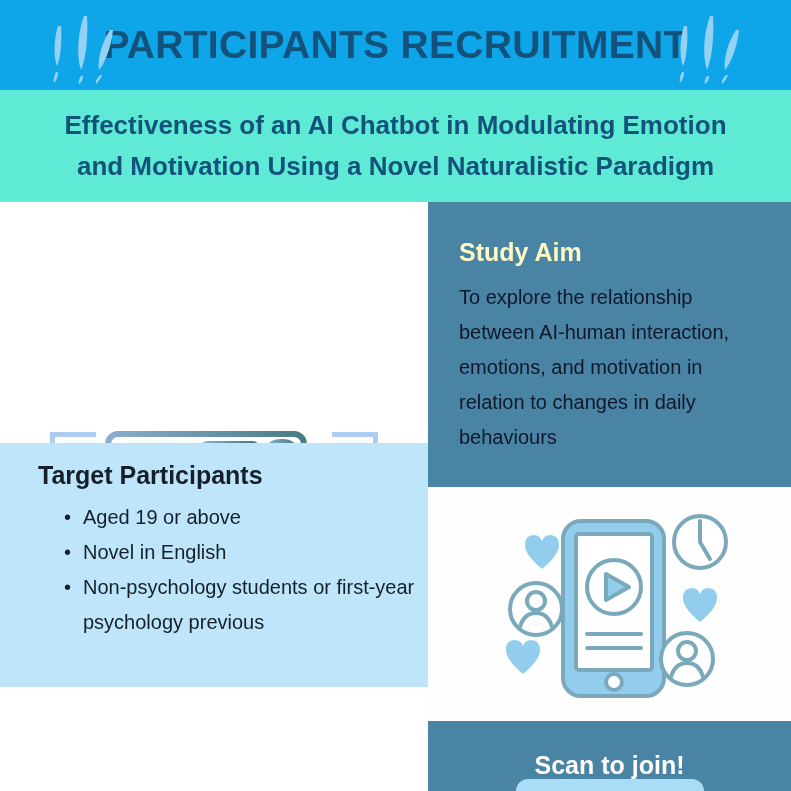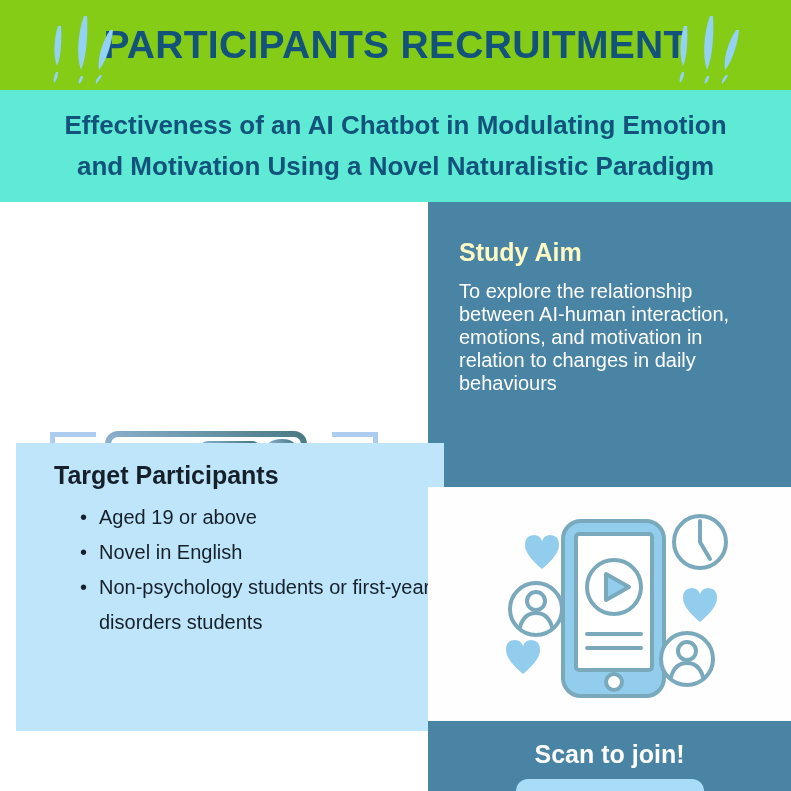--- a/index.html
+++ b/index.html
@@ -12,21 +12,21 @@
   .poster {
     position: relative;
     width: 791px; height: 791px;
     background: #ffffff;
   }
 
   
   .header {
     position: absolute; left: 0; top: 0;
     width: 791px; height: 90px;
-    background: #84cc16;
+    background: #0ea5e9;
     display: flex; align-items: center; justify-content: center;
   }
   .header-title {
     font-size: 39px;
     font-weight: bold;
     letter-spacing: 0.3px;
     color: #12527b;
     font-family: "Liberation Sans", sans-serif;
     text-align: center;
     white-space: nowrap;
@@ -75,30 +75,29 @@
     position: absolute; left: 428px; top: 202px;
     width: 363px; height: 285px;
     background: #4a84a5;
     padding: 36px 26px 0 31px;
   }
   .aim-heading {
     font-size: 25px; font-weight: bold; color: #fef9c3;
     margin-bottom: 13px;
   }
   .aim-body {
-    font-size: 20px; color: #ffffff; line-height: 23px;
+    font-size: 20px; color: #0f172a; line-height: 35px;
   }
 
   
   .target-panel {
     position: absolute; left: 0; top: 443px;
-    width: 428px; height: 288px;
+    width: 428px; height: 244px;
     background: #bee5fa;
     padding: 18px 10px 0 38px;
-    margin-left: 16px;
   }
   .target-heading {
     font-size: 25px; font-weight: bold; color: #15202b;
     margin-bottom: 10px;
   }
   .target-list { list-style: none; padding-left: 26px; }
   .target-list li {
     position: relative;
     font-size: 20px; color: #15202b;
     line-height: 35px;
@@ -118,21 +117,21 @@
     background: #fefefe;
   }
   .phone-svg { position: absolute; left: 0; top: 0; }
 
   
   .scan-panel {
     position: absolute; left: 428px; top: 721px;
     width: 363px; height: 70px;
     background: #4a84a5;
     text-align: center;
-    padding-top: 19px;
+    padding-top: 30px;
   }
   .scan-title {
     font-size: 25px; font-weight: bold; color: #ffffff;
   }
   .qr-card {
     position: absolute; left: 88px; top: 58px;
     width: 188px; height: 40px;
     background: #a9dcf7;
     border-radius: 12px 12px 0 0;
   }
@@ -228,21 +227,21 @@
   <div class="aim-panel">
     <div class="aim-heading">Study Aim</div>
     <div class="aim-body">To explore the relationship between AI-human interaction, emotions, and motivation in relation to changes in daily behaviours</div>
   </div>
 
   <div class="target-panel">
     <div class="target-heading">Target Participants</div>
     <ul class="target-list">
       <li>Aged 19 or above</li>
       <li>Novel in English</li>
-      <li>Non-psychology students or first-year disorders students</li>
+      <li>Non-psychology students or first-year psychology previous</li>
     </ul>
   </div>
 
   <div class="phone-panel">
     <svg class="phone-svg" width="363" height="234" viewBox="0 0 363 234">
       <g stroke="#7aa9bc" stroke-width="4" fill="none" stroke-linecap="round" stroke-linejoin="round">
 
         <rect x="135" y="34" width="101" height="175" rx="18" fill="#93cdee" stroke="#7aa9bc"></rect>
         <rect x="148" y="47" width="76" height="136" rx="3" fill="#ffffff" stroke="#7aa9bc"></rect>
         <circle cx="186" cy="195" r="8" fill="#ffffff" stroke="#7aa9bc"></circle>

